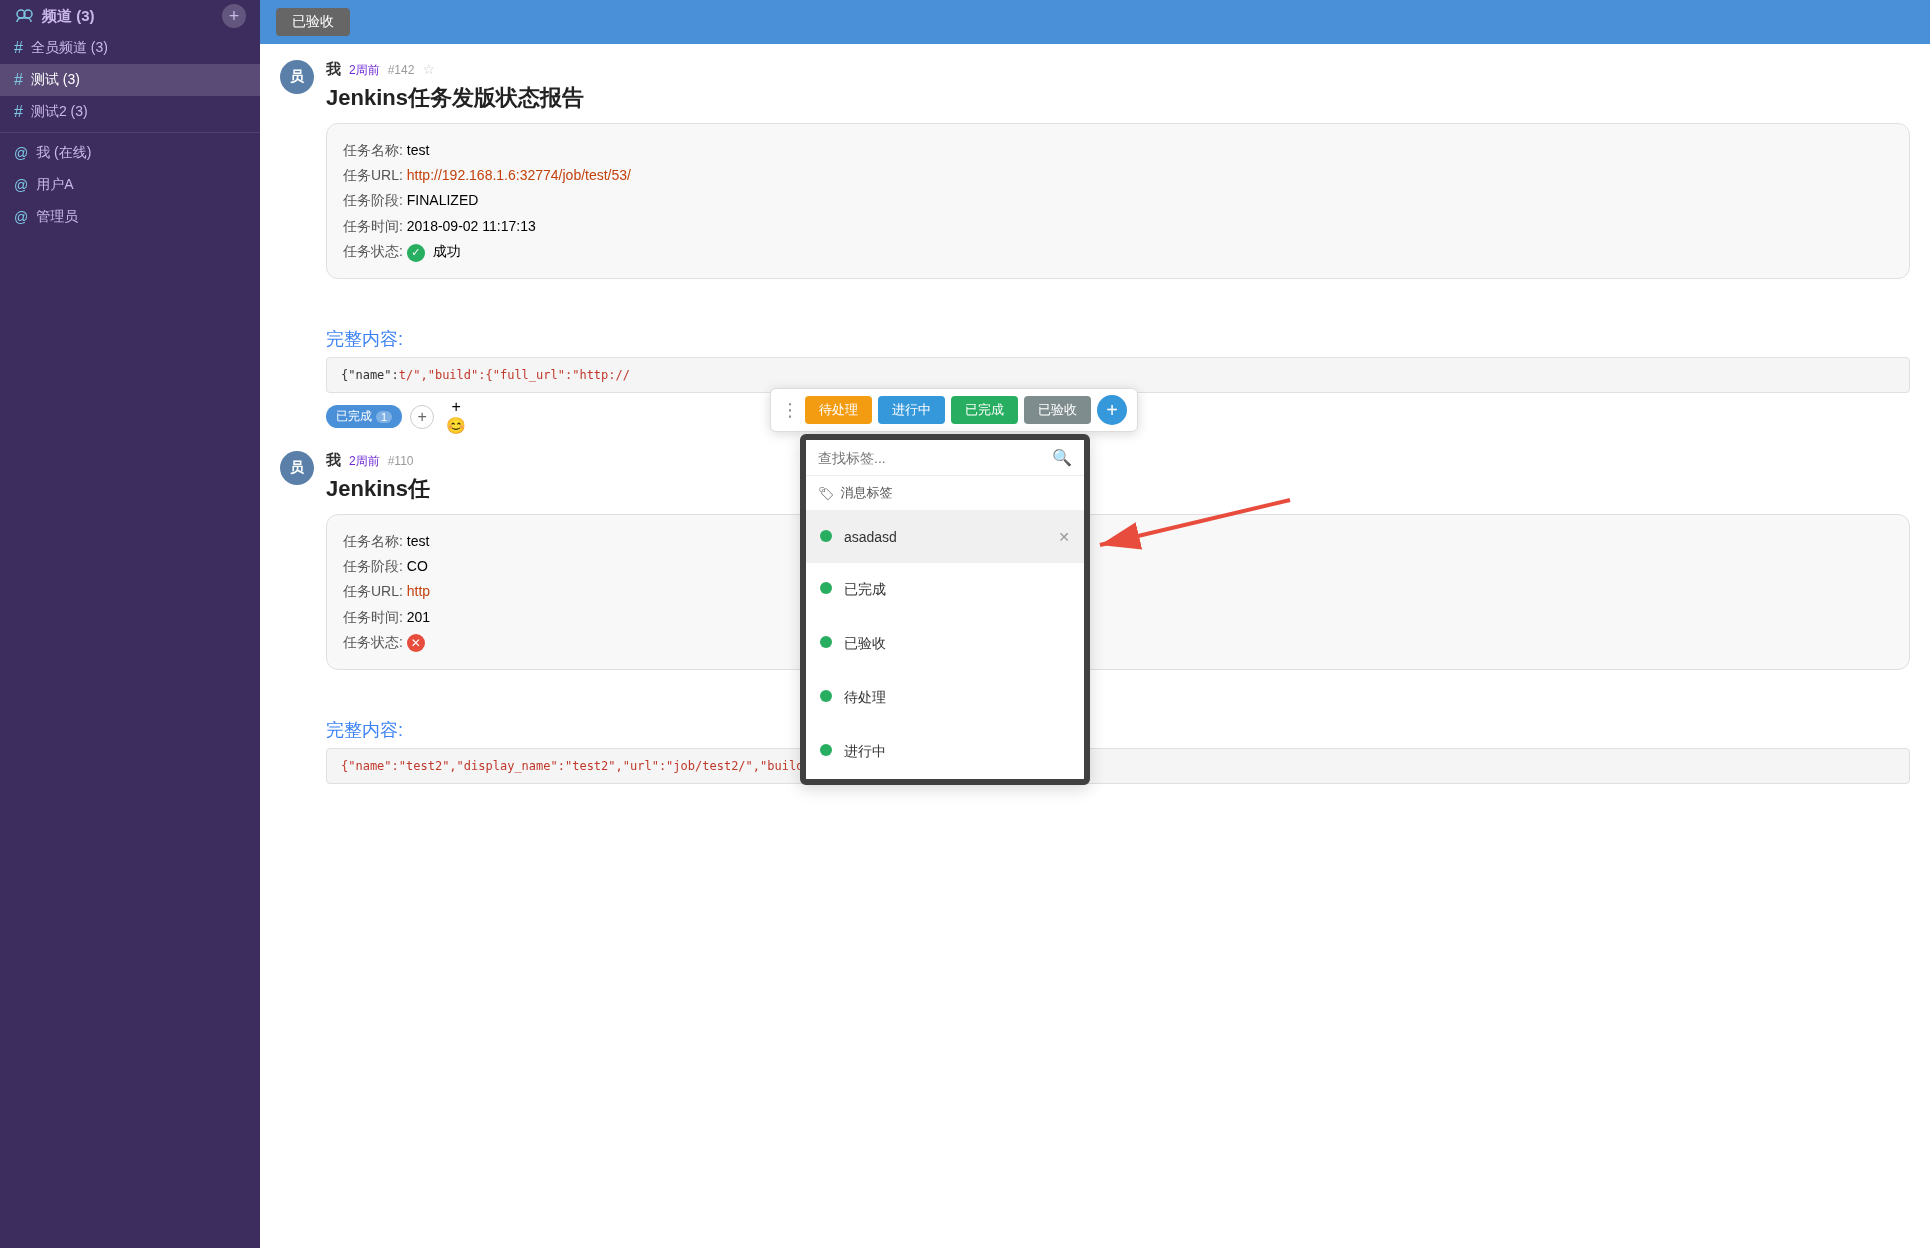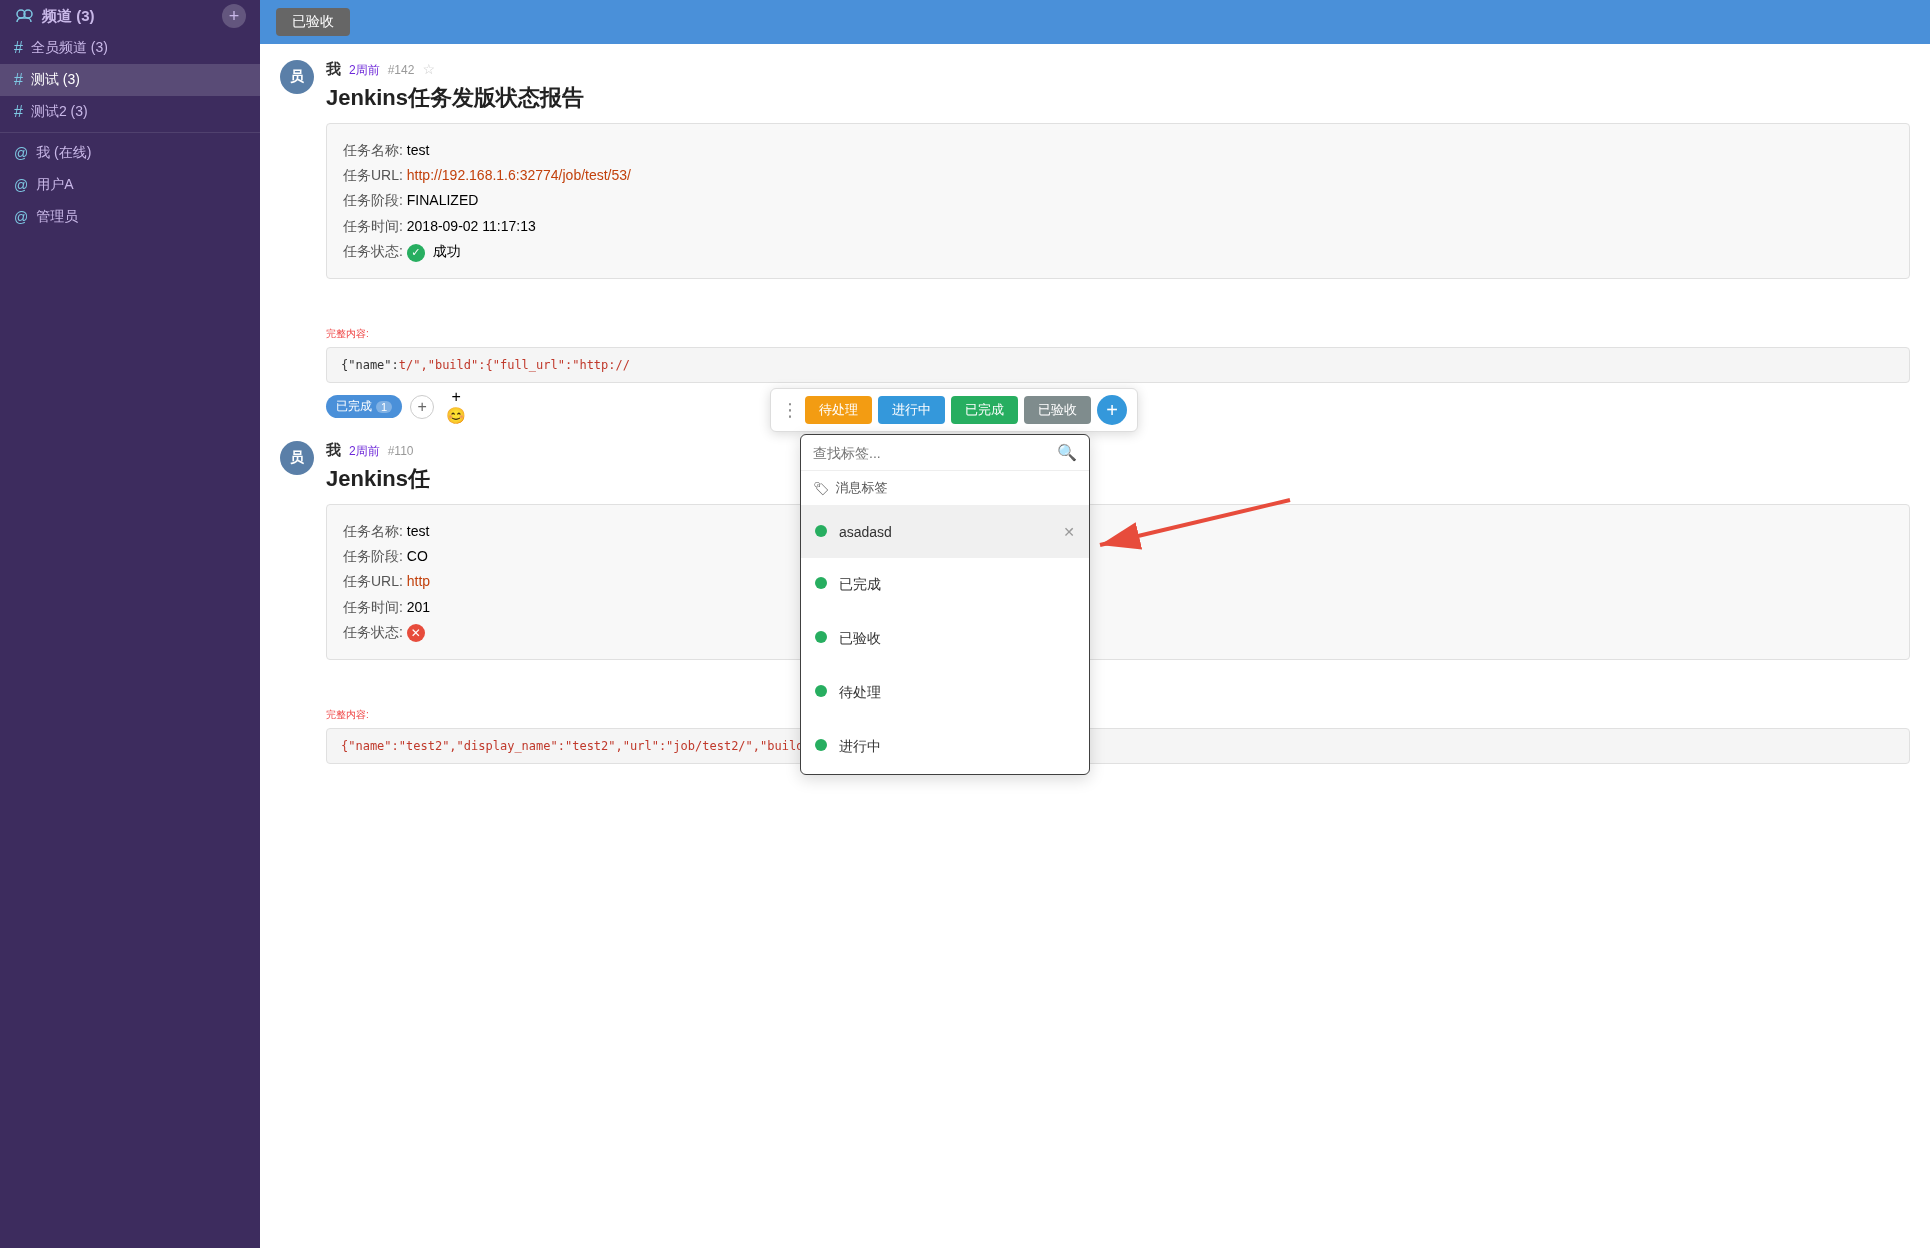--- a/index.html
+++ b/index.html
@@ -133,40 +133,40 @@
     .message-author { font-weight: 600; font-size: 15px; color: #333; }
     .message-time { font-size: 12px; color: #6d28d9; }
     .message-id { font-size: 12px; color: #999; }
     .star-icon { color: #ccc; font-size: 14px; cursor: pointer; }
 
     .message-title { font-size: 22px; font-weight: 700; color: #222; margin-bottom: 10px; }
 
     .message-card {
       background: #f8f8f8;
       border: 1px solid #e0e0e0;
-      border-radius: 4px;
+      border-radius: 12px;
       padding: 14px 16px;
       margin-bottom: 12px;
       font-size: 14px;
       line-height: 1.8;
     }
     .message-card .field { color: #555; }
     .message-card .link { color: #c2410c; text-decoration: none; }
     .message-card .success-icon {
       display: inline-flex; align-items: center; justify-content: center;
       width: 18px; height: 18px; border-radius: 50%;
       background: #27ae60; color: white; font-size: 11px; margin-right: 4px;
     }
     .message-card .error-icon {
       display: inline-flex; align-items: center; justify-content: center;
       width: 18px; height: 18px; border-radius: 50%;
       background: #e74c3c; color: white; font-size: 12px; margin-right: 4px;
     }
 
-    .section-label { font-size: 10px; color: #ef4444; font-weight: 500; margin-bottom: 6px; margin-top: 48px; }
+    .section-label { font-size: 18px; color: #3b82f6; font-weight: 500; margin-bottom: 6px; margin-top: 48px; }
 
     .code-block {
       background: #f5f5f5;
       border: 1px solid #e0e0e0;
       border-radius: 4px;
       padding: 10px 14px;
       font-family: monospace;
       font-size: 12px;
       color: #333;
       white-space: nowrap;
@@ -246,21 +246,21 @@
       color: white; font-size: 20px; cursor: pointer;
       display: flex; align-items: center; justify-content: center;
     }
 
     
     .tag-dropdown {
       position: absolute;
       top: 434px;
       left: 540px;
       background: white;
-      border: 1px solid #404040;
+      border: 6px solid #404040;
       border-radius: 6px;
       box-shadow: 0 4px 16px rgba(0,0,0,0.15);
       width: 290px;
       z-index: 200;
     }
     .tag-search-box {
       display: flex;
       align-items: center;
       padding: 8px 12px;
       border-bottom: 1px solid #eee;

